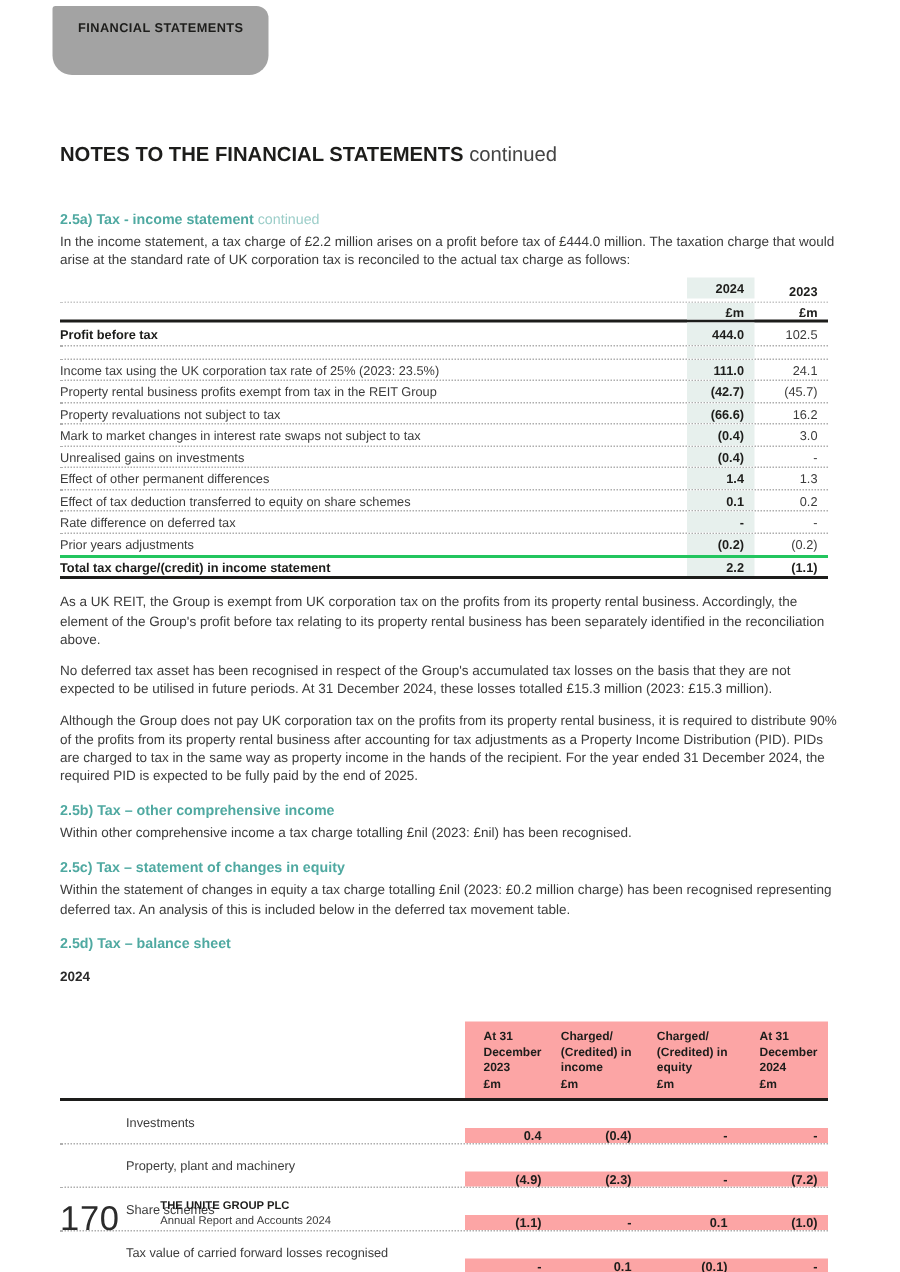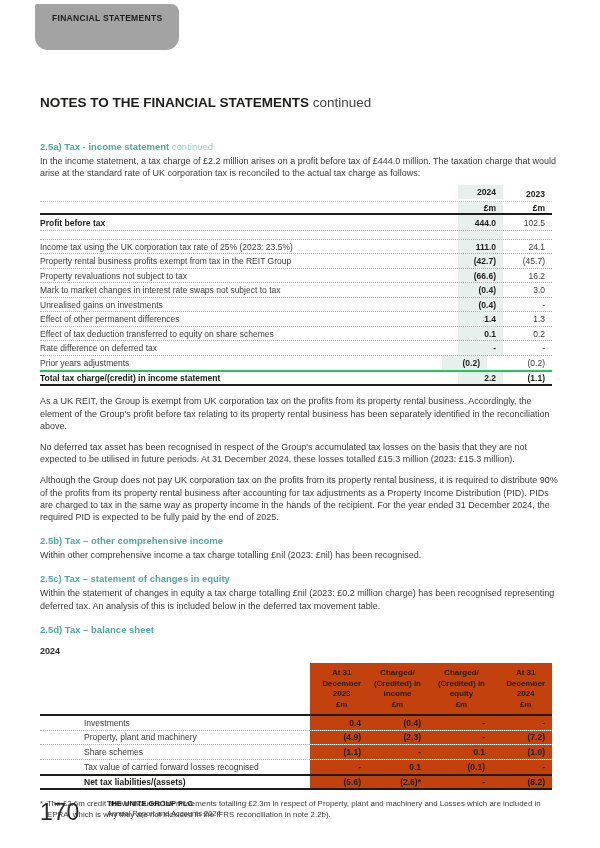--- a/index.html
+++ b/index.html
@@ -64,30 +64,30 @@
   .t1-label { flex:1; color:#3b3b3b; padding-right:6px; }
   .t1-c24 { width:45px; background:#e7f0ed; text-align:right; padding-right:7px; font-weight:bold; color:#1d1d1b; align-self:stretch; display:flex; align-items:center; justify-content:flex-end; }
   .t1-c23 { width:49px; text-align:right; padding-right:7px; color:#3b3b3b; }
   .t1-head-year { min-height:17px; border-bottom:1px dotted #c6c6c6; align-items:flex-end; padding-bottom:2px; }
   .t1-head-year .t1-c24, .t1-head-unit .t1-c24 { font-size:8.5px; }
   .t1-head-year .t1-c23, .t1-head-unit .t1-c23 { font-weight:bold; color:#1d1d1b; }
   .t1-head-unit { min-height:13px; border-bottom:2px solid #1d1d1b; }
   .t1-profit { min-height:15.5px; }
   .t1-profit .t1-label { font-weight:bold; color:#1d1d1b; }
   .t1-spacer { min-height:9px; }
-  .t1-row.no-sep { border-bottom:none;gap:16px; }
+  .t1-row.no-sep { border-bottom:none; }
   .t1-total { min-height:16px; border-top:2px solid #22c55e; border-bottom:2.5px solid #1d1d1b; }
   .t1-total .t1-label { font-weight:bold; color:#1d1d1b; }
   .t1-total .t1-c23 { font-weight:bold; color:#1d1d1b; }
 
   
   .t2 { margin-top:7px; width:512px; font-size:8.5px; }
   .t2-row { display:flex; align-items:center; min-height:14.5px; border-bottom:1px dotted #aeaeae; }
   .t2-label { width:270px; color:#3b3b3b; padding-right:6px;padding-left:44px; }
-  .t2-c { text-align:center; padding-right:7px; font-weight:bold; color:#1d1d1b; background:#c2410c; align-self:stretch; display:flex; align-items:center; justify-content:flex-end; }
+  .t2-c { text-align:left; padding-right:7px; font-weight:bold; color:#1d1d1b; background:#fca5a5; align-self:stretch; display:flex; align-items:center; justify-content:flex-end;margin-top:18px; }
   .t2-c1 { width:58px; } .t2-c2 { width:60px; } .t2-c3 { width:64px; } .t2-c4 { width:60px; }
   .t2-head { border-bottom:2px solid #1d1d1b; align-items:flex-end; }
   .t2-head .t2-c { white-space:pre-line; font-size:8px; line-height:10.8px; font-weight:bold; padding-top:5px; padding-bottom:3px; align-items:flex-end; }
   .t2-row.no-sep { border-bottom:none; }
   .t2-total { min-height:16px; border-top:2px solid #1d1d1b; border-bottom:2.5px solid #1d1d1b; }
   .t2-total .t2-label { font-weight:bold; color:#1d1d1b; }
 
   
   .footnote { display:flex; margin-top:9px; width:516px; font-size:7.9px; line-height:10.5px; color:#3b3b3b; }
   .footnote .marker { width:7px; flex:none; }

